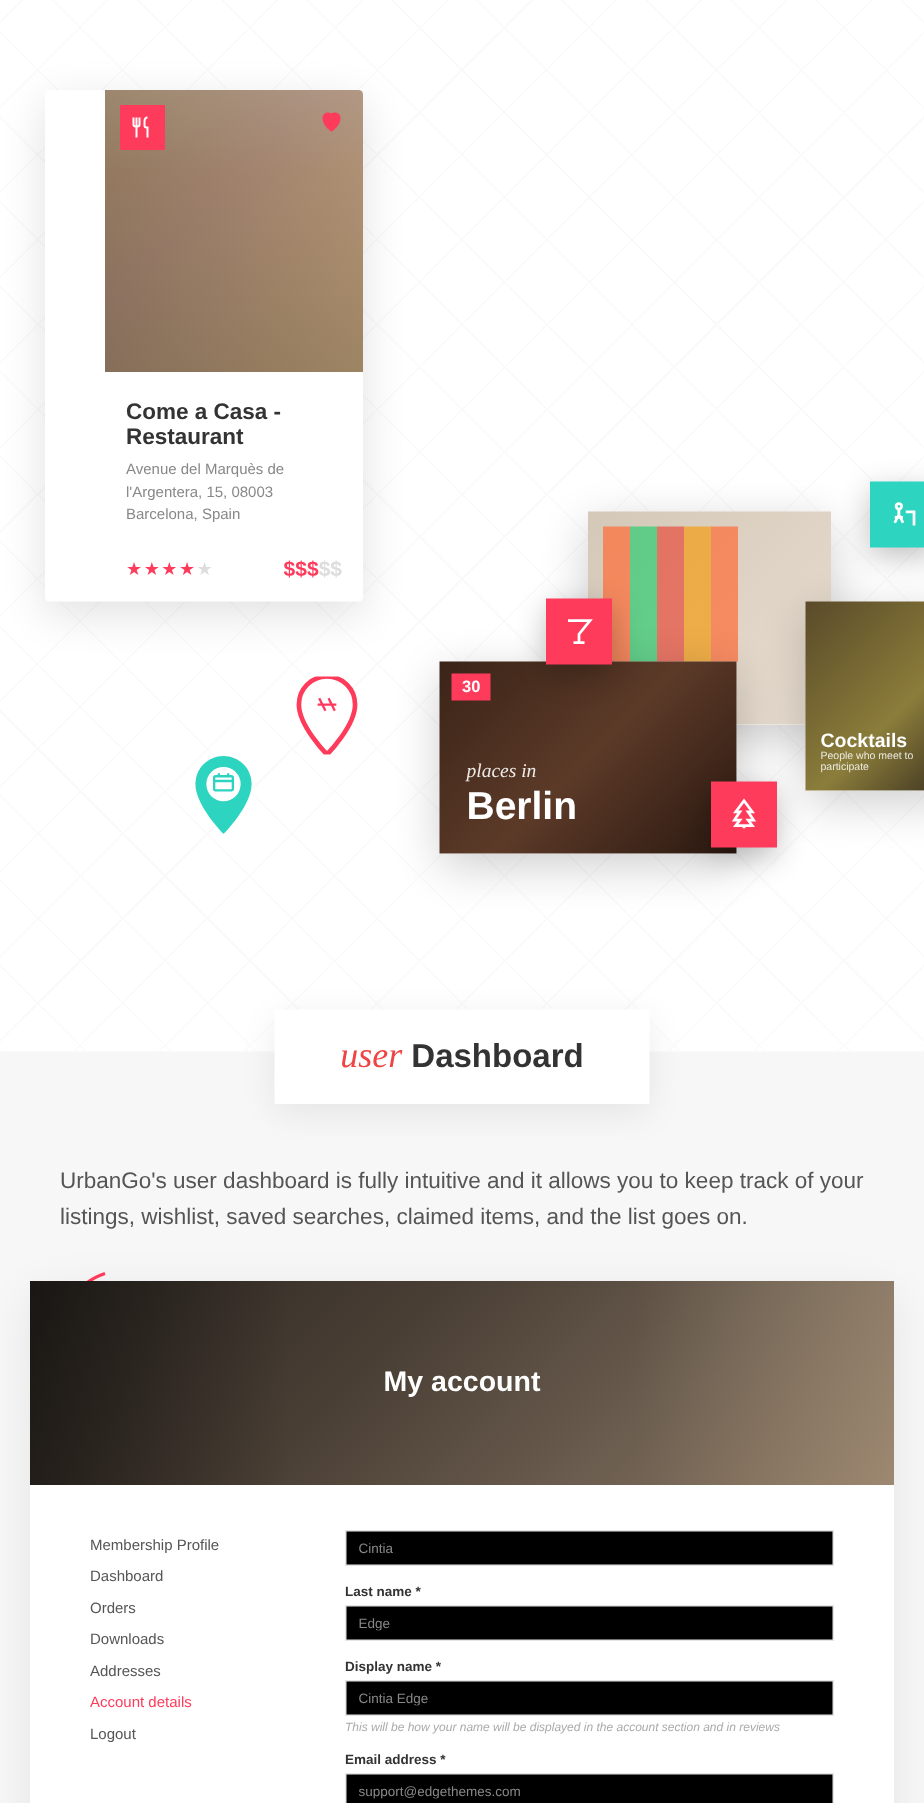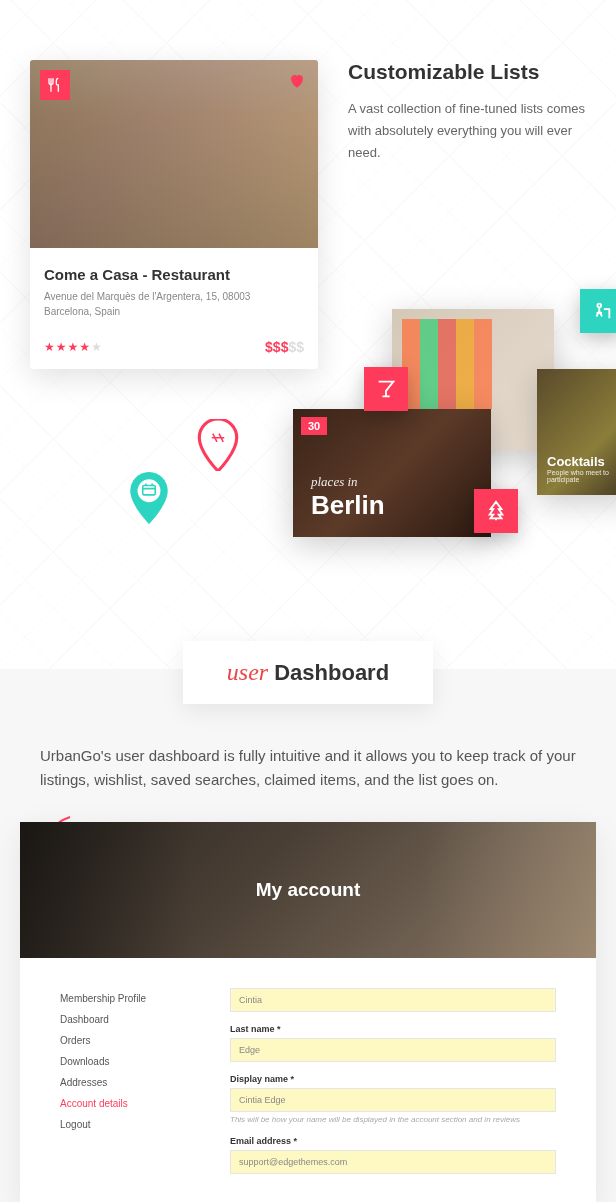--- a/index.html
+++ b/index.html
@@ -1,20 +1,20 @@
 <!DOCTYPE html>
 <html><head>
 <meta charset="utf-8">
 <style>
 * { margin: 0; padding: 0; box-sizing: border-box; }
 body { font-family: -apple-system, BlinkMacSystemFont, 'Segoe UI', sans-serif; background: #f7f7f7; width: 616px; }
 .hero-section { position: relative; padding: 60px 30px 80px; background: #fff; overflow: hidden; }
 .map-bg { position: absolute; inset: 0; opacity: 0.08; background-image: repeating-linear-gradient(45deg, #ccc 0, #ccc 1px, transparent 1px, transparent 40px), repeating-linear-gradient(-45deg, #ccc 0, #ccc 1px, transparent 1px, transparent 40px); }
 .hero-content { position: relative; display: flex; gap: 30px; align-items: flex-start; }
-.listing-card { width: 288px; background: #fff; border-radius: 3px; box-shadow: 0 8px 30px rgba(0,0,0,0.12); overflow: hidden; flex-shrink: 0; }
+.listing-card { width: 212px; background: #fff; border-radius: 3px; box-shadow: 0 8px 30px rgba(0,0,0,0.12); overflow: hidden; flex-shrink: 0; padding-left: 40px; }
 .listing-img { position: relative; height: 188px; background: linear-gradient(135deg, #8b7355 0%, #a0826d 40%, #c4a57b 100%); }
 .listing-img::after { content:''; position:absolute; inset:0; background: linear-gradient(180deg, rgba(255,255,255,0.15) 0%, transparent 30%, rgba(0,0,0,0.2) 100%); }
 .cat-badge { position: absolute; top: 10px; left: 10px; width: 30px; height: 30px; background: #ff3b5c; display: flex; align-items: center; justify-content: center; color: #fff; z-index:2; }
 .heart-icon { position: absolute; top: 12px; right: 12px; color: #ff3b5c; z-index:2; }
 .listing-body { padding: 18px 14px 14px; }
 .listing-title { font-size: 15px; font-weight: 600; color: #333; margin-bottom: 6px; }
 .listing-addr { font-size: 10px; color: #888; line-height: 1.5; }
 .listing-foot { display: flex; justify-content: space-between; align-items: center; margin-top: 20px; }
 .stars { color: #ff3b5c; font-size: 12px; letter-spacing: 1px; }
 .stars .dim { color: #ddd; }
@@ -55,21 +55,21 @@
 .account-hero { height:136px; background: linear-gradient(135deg, #2a2520 0%, #4a3f35 40%, #6b5d4f 70%, #8a7560 100%); position:relative; display:flex; align-items:center; justify-content:center; }
 .account-hero::after { content:''; position:absolute; inset:0; background: linear-gradient(90deg, rgba(0,0,0,0.4) 0%, transparent 30%, transparent 70%, rgba(200,180,150,0.3) 100%); }
 .account-hero h3 { color:#fff; font-size:19px; font-weight:700; position:relative; z-index:1; }
 .account-body { display:flex; padding: 30px 40px 20px; gap:50px; }
 .side-nav { width:120px; flex-shrink:0; }
 .side-nav div { font-size:10px; color:#555; padding: 5px 0; cursor:pointer; }
 .side-nav div.active { color:#ff3b5c; }
 .form-area { flex:1; }
 .form-group { margin-bottom: 12px; }
 .form-label { font-size:9px; font-weight:600; color:#333; display:block; margin-bottom:4px; }
-.form-input { width:100%; border:1px solid #e5e5e5; padding:6px 8px; font-size:9px; color:#888; background:#fef9c3; }
+.form-input { width:100%; border:1px solid #e5e5e5; padding:6px 8px; font-size:9px; color:#888; background:#000000; }
 .form-hint { font-size:8px; color:#aaa; font-style:italic; margin-top:3px; }
 </style>
 </head>
 <body>
 
 <div class="hero-section">
   <div class="map-bg"></div>
   <div class="hero-content">
     <div class="listing-card">
       <div class="listing-img">
@@ -87,24 +87,20 @@
       <div class="listing-body">
         <div class="listing-title">Come a Casa - Restaurant</div>
         <div class="listing-addr">Avenue del  Marquès de l'Argentera, 15, 08003</div>
         <div class="listing-addr">Barcelona, Spain</div>
         <div class="listing-foot">
           <div class="stars">★★★★<span class="dim">★</span></div>
           <div class="price"><span class="on">$$$</span><span class="off">$$</span></div>
         </div>
       </div>
     </div>
-    <div class="hero-text">
-      <h2>Customizable Lists</h2>
-      <p>A vast collection of fine-tuned lists comes with absolutely everything you will ever need.</p>
-    </div>
   </div>
 
   <div class="collage">
     <div class="pin pin-red">
       <svg viewBox="0 0 40 50">
           <path d="M20 0C10 0 2 8 2 18c0 14 18 32 18 32s18-18 18-32C38 8 30 0 20 0z" fill="#fff" stroke="#ff3b5c" stroke-width="3"></path>
           <circle cx="20" cy="18" r="9" fill="#fff"></circle>
           <path d="M15 14l4 8M21 14l4 8M14 18h12" stroke="#ff3b5c" stroke-width="1.5"></path>
         </svg>
     </div>

